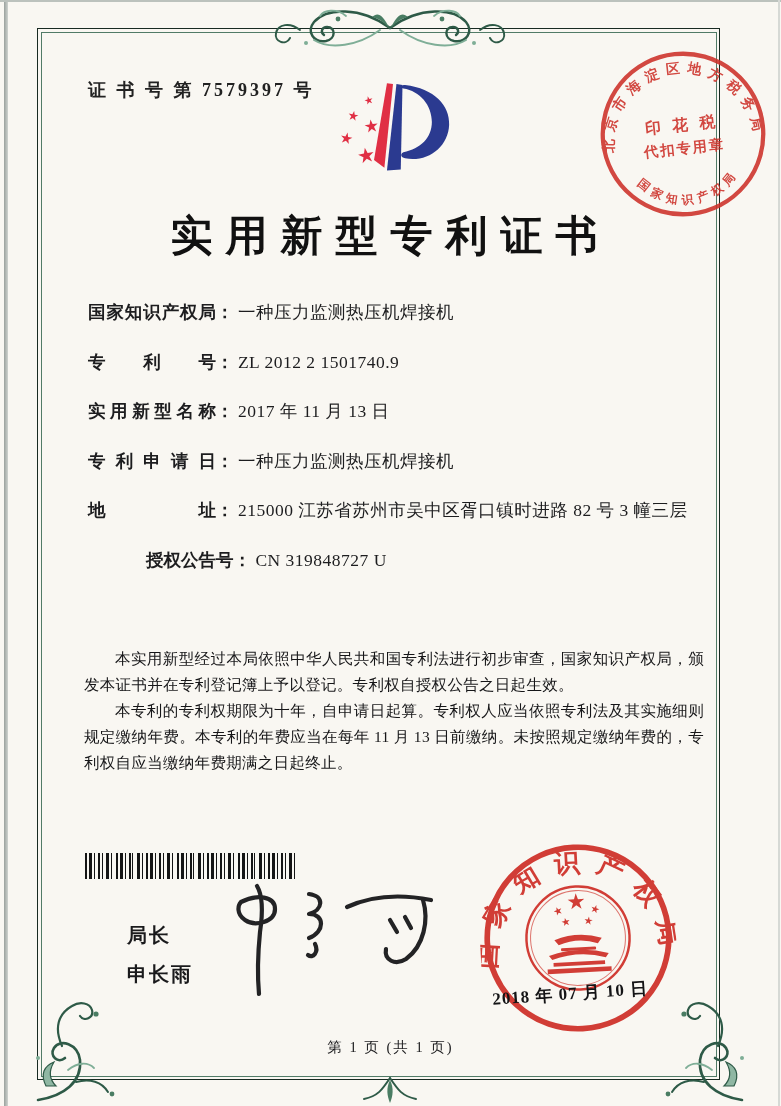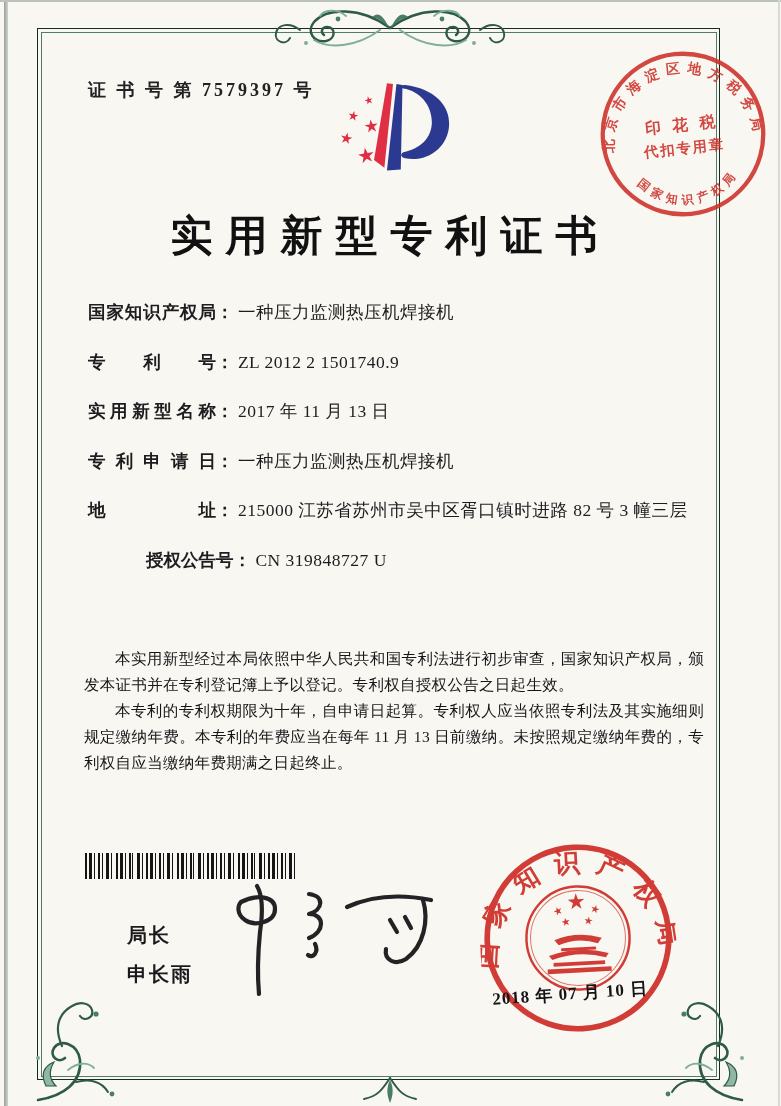--- a/index.html
+++ b/index.html
@@ -253,14 +253,15 @@
       <path d="M72,96 Q95,88 118,96 L114,101 Q95,94 76,101 Z"></path>
       <rect x="78" y="104" width="34" height="3" rx="1"></rect>
       <path d="M66,111 Q95,102 124,111 L121,115 Q95,107 69,115 Z"></path>
       <rect x="70" y="118" width="50" height="3.5"></rect>
       <rect x="64" y="124" width="62" height="4.5"></rect>
     </g>
   </svg>
 
   <div class="seal-date">2018 年 07 月 10 日</div>
 
+  <div class="footer">第 1 页 (共 1 页)</div>
 
 </div>
 
 </body></html>

